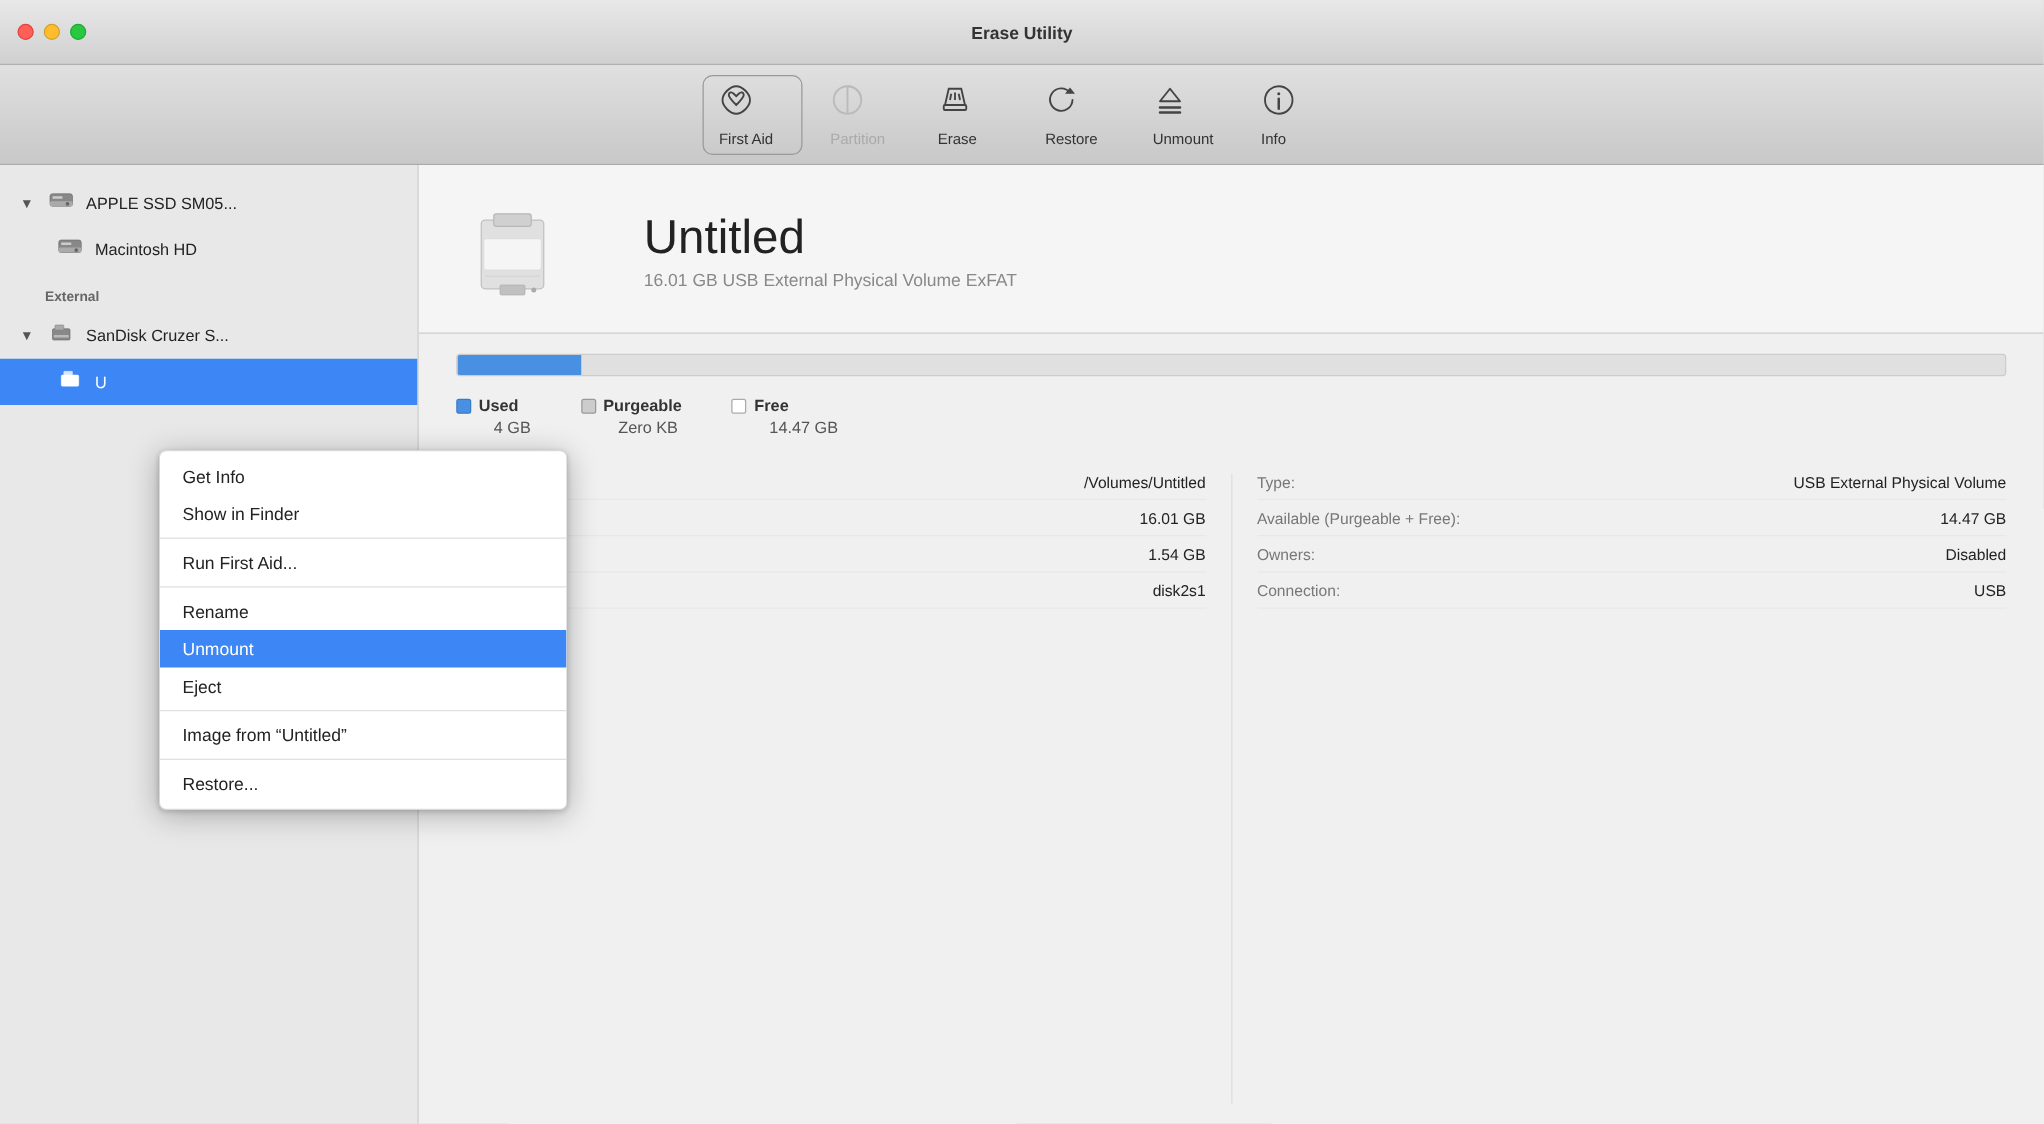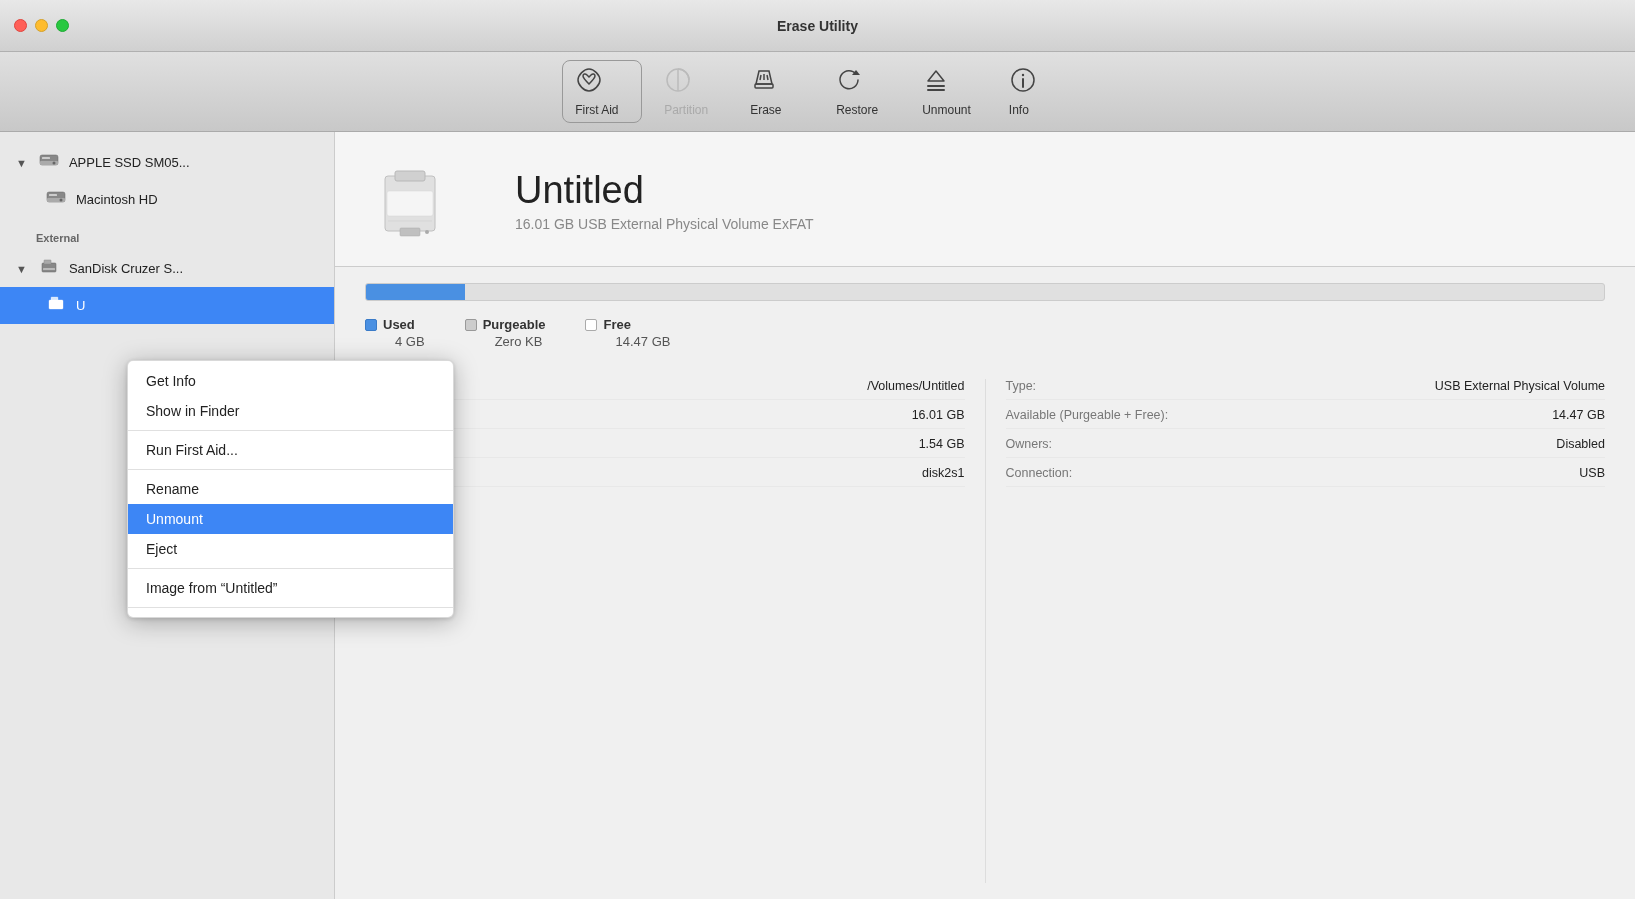--- a/index.html
+++ b/index.html
@@ -530,13 +530,14 @@
   <div class="menu-item">Show in Finder</div>
   <div class="menu-separator"></div>
   <div class="menu-item">Run First Aid...</div>
   <div class="menu-separator"></div>
   <div class="menu-item">Rename</div>
   <div class="menu-item highlighted">Unmount</div>
   <div class="menu-item">Eject</div>
   <div class="menu-separator"></div>
   <div class="menu-item">Image from “Untitled”</div>
   <div class="menu-separator"></div>
+  <div class="menu-item">Restore...</div>
 </div>
 
 </body></html>

